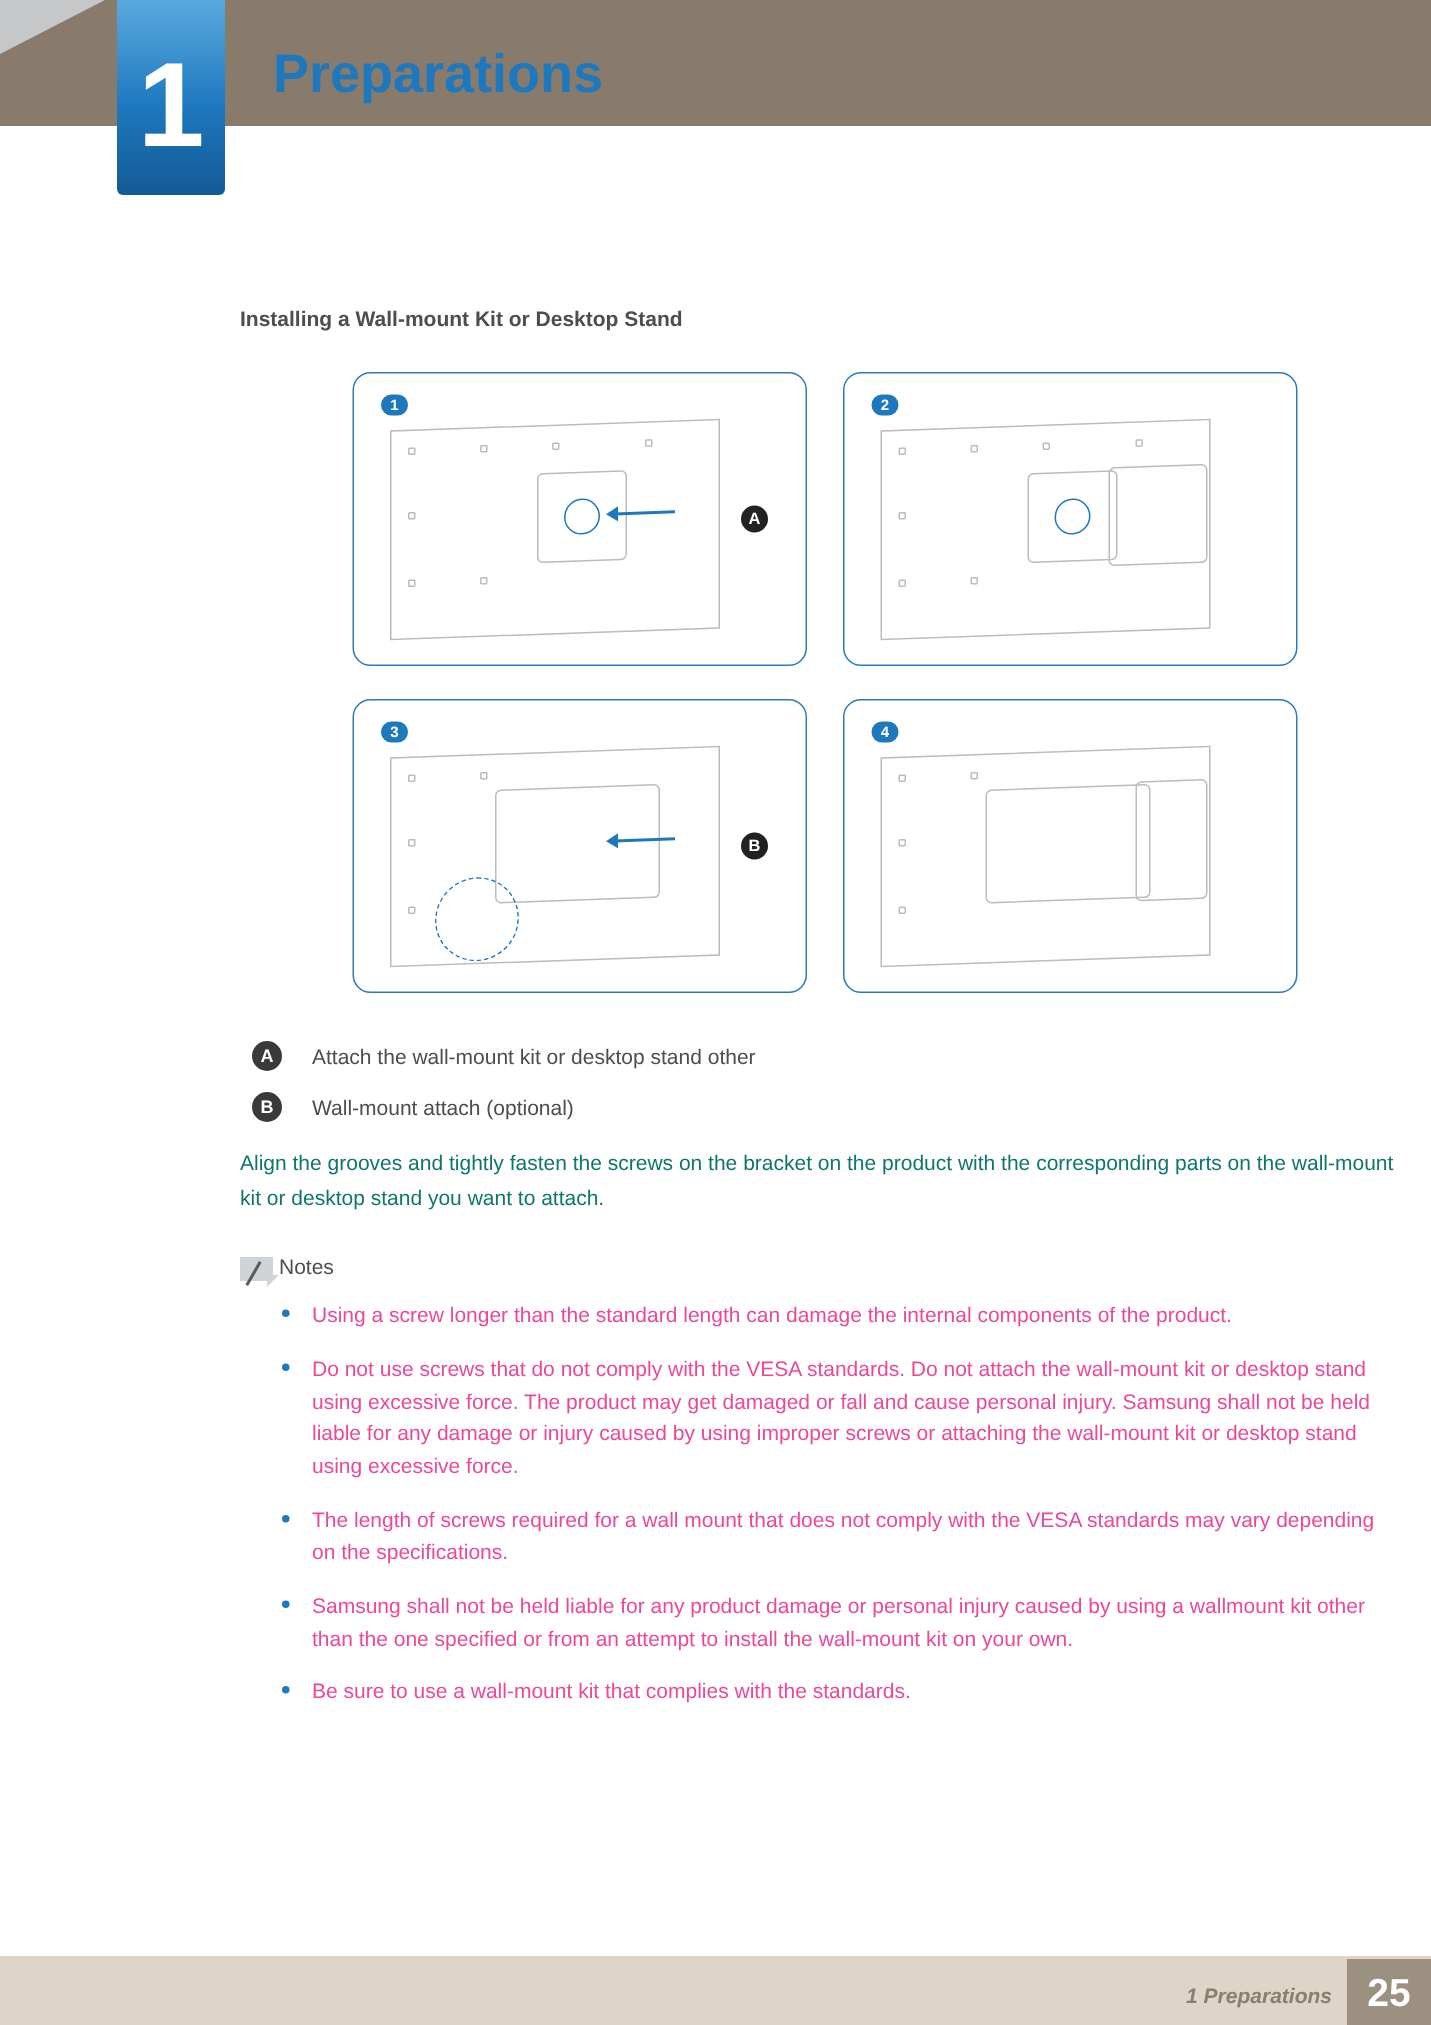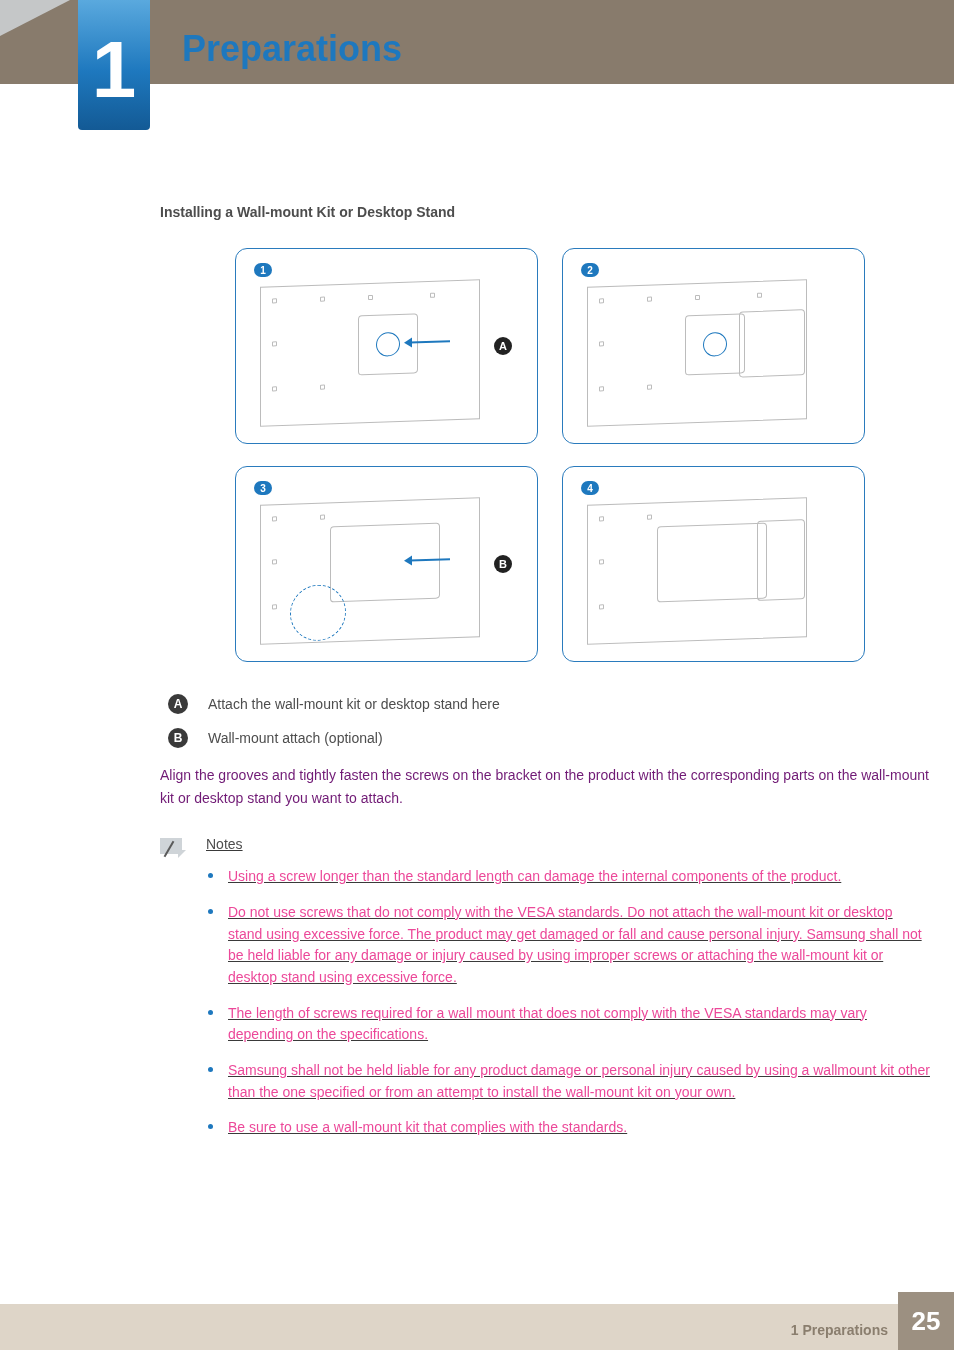--- a/index.html
+++ b/index.html
@@ -181,28 +181,26 @@
     font-size: 12px;
     font-weight: bold;
     display: flex;
     align-items: center;
     justify-content: center;
     flex-shrink: 0;
   }
   .legend-text { font-size: 14px; color: #4d4d4d; }
   .body-para {
     font-size: 14px;
-    color: #701a75;
+    color: #0f766e;
     line-height: 1.65;
     margin: 16px 0 26px 0;
   }
   .notes-wrap {
     display: flex;
-    gap: 20px;
-    text-decoration: underline;
   }
   .notes-icon {
     width: 26px; height: 20px;
     flex-shrink: 0;
     position: relative;
     margin-top: 2px;
   }
   .notes-icon-bg {
     position: absolute;
     left: 0; top: 0;
@@ -249,25 +247,26 @@
     bottom: 0; left: 0;
     width: 954px; height: 46px;
     background: #ded5c8;
   }
   .footer-label {
     position: absolute;
     bottom: 12px; right: 66px;
     font-size: 14px;
     font-weight: bold;
     color: #8a7e6e;
+    font-style: italic;
   }
   .footer-page-box {
     position: absolute;
     bottom: 0; right: 0;
-    width: 56px; height: 58px;
+    width: 56px; height: 44px;
     background: #9c9081;
     display: flex;
     align-items: center;
     justify-content: center;
   }
   .footer-page {
     color: #fff;
     font-size: 26px;
     font-weight: bold;
   }
@@ -354,21 +353,21 @@
           <div class="screw-dot" style="top:55px;left:12px"></div>
           <div class="screw-dot" style="top:100px;left:12px"></div>
         </div>
       </div>
     </div>
   </div>
 
   <div class="legend">
     <div class="legend-row">
       <div class="legend-badge">A</div>
-      <div class="legend-text">Attach the wall-mount kit or desktop stand here</div>
+      <div class="legend-text">Attach the wall-mount kit or desktop stand other</div>
     </div>
     <div class="legend-row">
       <div class="legend-badge">B</div>
       <div class="legend-text">Wall-mount attach (optional)</div>
     </div>
   </div>
 
   <p class="body-para">Align the grooves and tightly fasten the screws on the bracket on the product with the corresponding parts on the wall-mount kit or desktop stand you want to attach.</p>
 
   <div class="notes-wrap">

